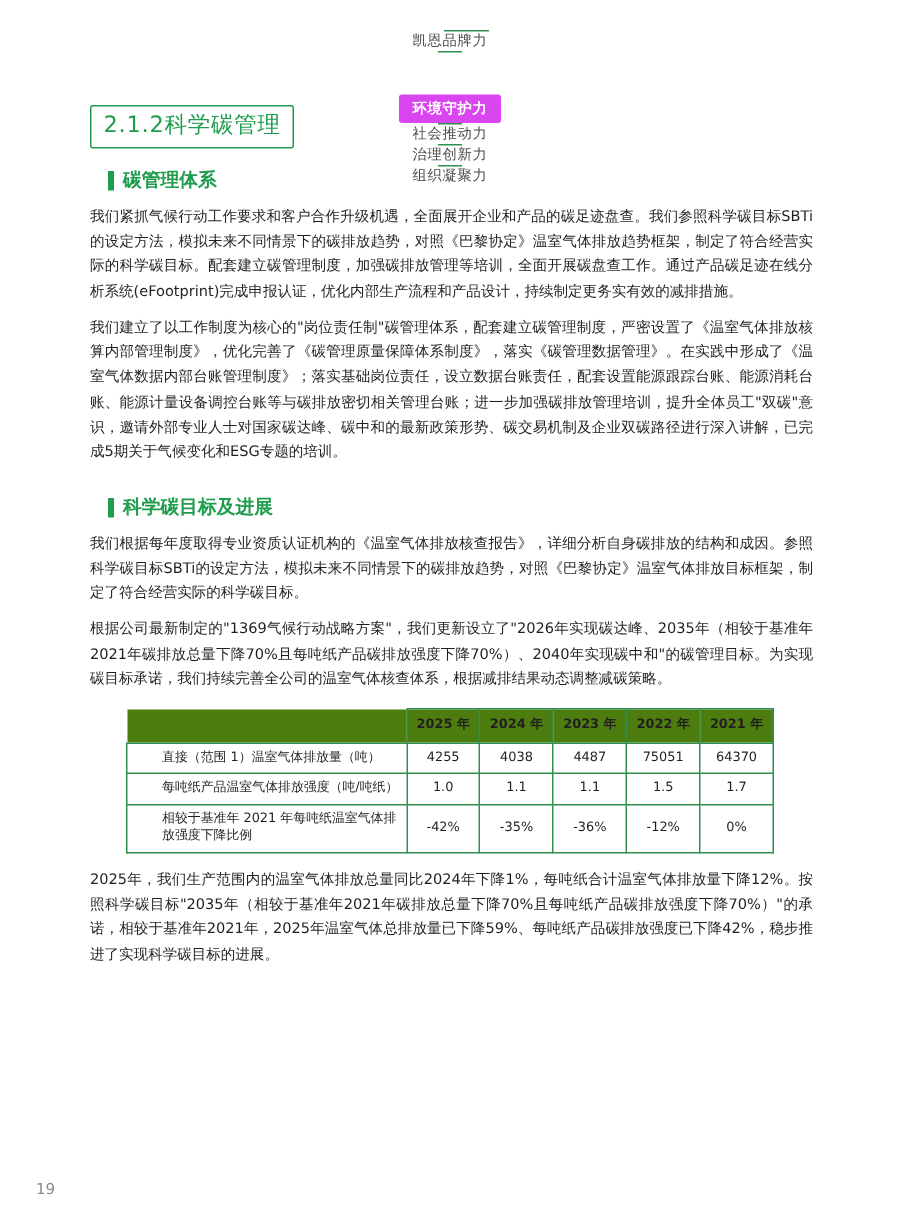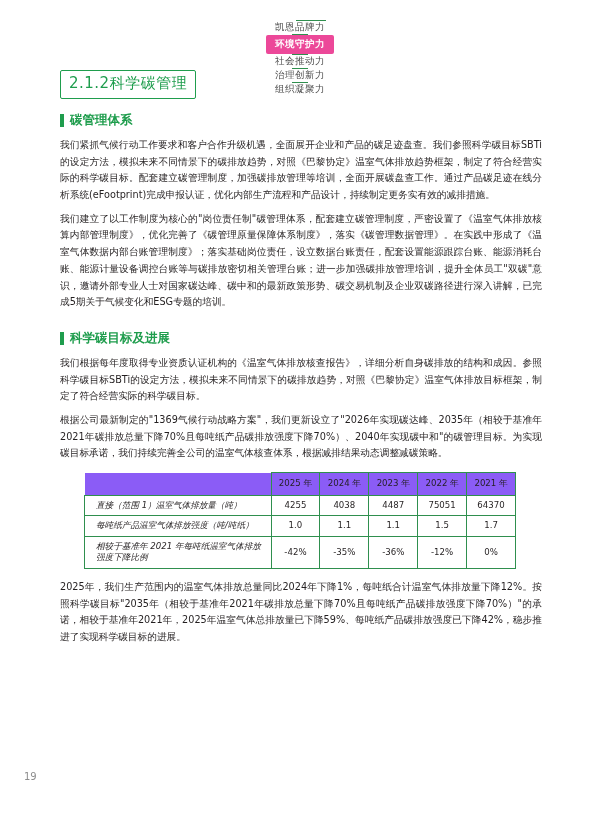--- a/index.html
+++ b/index.html
@@ -41,25 +41,26 @@
     flex: 0 0 auto;
   }
   .rule-left { width: 30px; margin-left: 22px; }
   .rule-mid { width: 16px; }
   .topnav .nav-item {
     padding: 0 9px;
     white-space: nowrap;
     letter-spacing: 0.5px;
   }
   .topnav .nav-item.active {
-    background: #ec4899;
+    background: #d946ef;
     color: #ffffff;
     padding: 3px 9px;
     border-radius: 2px;
     font-weight: bold;
+    margin-top: 28px;
   }
   .rule-right { flex: 1 1 auto; margin-right: 0px; }
 
   
   .h2 {
     position: absolute;
     top: 70px;
     left: 60px;
     font-size: 15px;
     font-weight: normal;
@@ -69,21 +70,21 @@
     border-radius: 2px;
     letter-spacing: 0.5px;
   }
 
   .h3 {
     display: flex;
     align-items: center;
     font-size: 12.5px;
     font-weight: bold;
     color: #1f9d4d;
-    margin: 0 0 8px 0;
+    margin: 0 0 8px 12px;
     font-family: Liberation Serif, serif;
   }
   .h3 .bar {
     width: 4px;
     height: 13px;
     background: #1f9d4d;
     margin-right: 6px;
     display: inline-block;
   }
 
@@ -114,43 +115,42 @@
   }
   table.ghg th, table.ghg td {
     border: 0.8px solid #2f8f4e;
     padding: 4px 3px;
     text-align: center;
     vertical-align: middle;
     line-height: 1.35;
     color: #231f20;
   }
   table.ghg th {
-    font-weight: normal;
-    background: #8b5cf6;
+    font-weight: bold;
+    background: #4d7c0f;
   }
   table.ghg td.rowhead {
     text-align: left;
-    padding-left: 11px;
+    padding-left: 23px;
     width: 182px;
-    font-style: italic;
   }
   table.ghg th.rowhead-blank {
     width: 182px;
     border-left: none;
     border-top: none;
   }
   table.ghg tr.head th {
     padding: 5px 2px;
   }
 
   
   .pageno {
     position: absolute;
     left: 24px;
-    bottom: 33px;
+    bottom: 16px;
     font-size: 10px;
     color: #8c8c8c;
   }
 </style>
 </head>
 <body>
 
 <div class="page">
 
   <div class="topnav">

